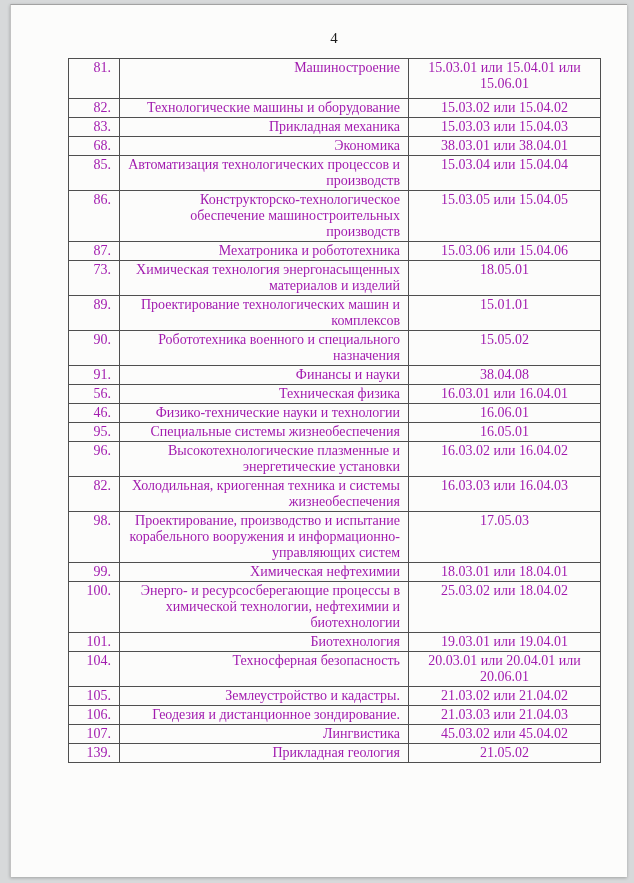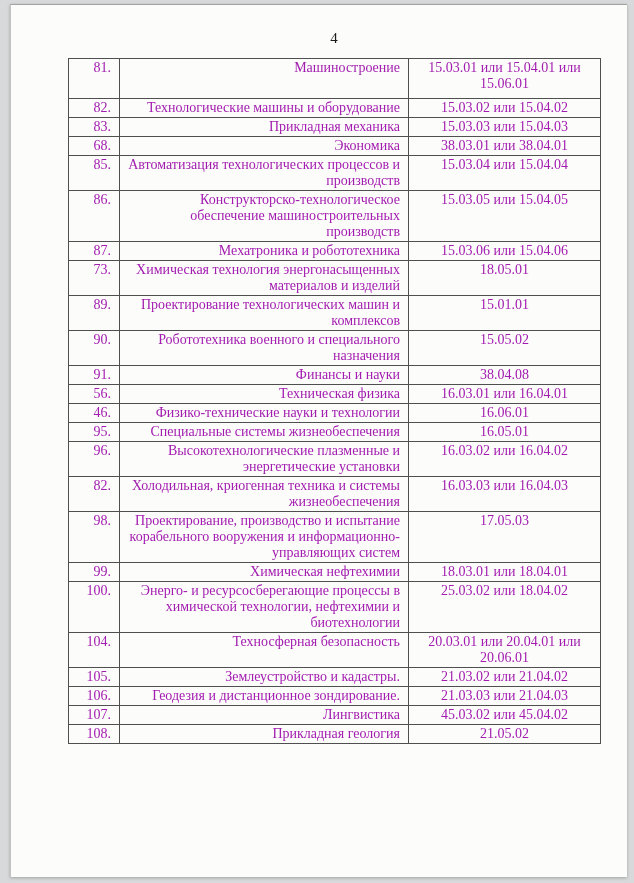--- a/index.html
+++ b/index.html
@@ -161,40 +161,45 @@
     <td class="col-num">99.</td>
     <td class="col-name">Химическая нефтехимии</td>
     <td class="col-code">18.03.01 или 18.04.01</td>
   </tr>
           <tr>
     <td class="col-num">100.</td>
     <td class="col-name">Энерго- и ресурсосберегающие процессы в химической технологии, нефтехимии и биотехнологии</td>
     <td class="col-code">25.03.02 или 18.04.02</td>
   </tr>
           <tr>
+    <td class="col-num">101.</td>
+    <td class="col-name">Биотехнология</td>
+    <td class="col-code">19.03.01 или 19.04.01</td>
+  </tr>
+          <tr>
     <td class="col-num">104.</td>
     <td class="col-name">Техносферная безопасность</td>
     <td class="col-code">20.03.01 или 20.04.01 или 20.06.01</td>
   </tr>
           <tr>
     <td class="col-num">105.</td>
     <td class="col-name">Землеустройство и кадастры.</td>
     <td class="col-code">21.03.02 или 21.04.02</td>
   </tr>
           <tr>
     <td class="col-num">106.</td>
     <td class="col-name">Геодезия и дистанционное зондирование.</td>
     <td class="col-code">21.03.03 или 21.04.03</td>
   </tr>
           <tr>
     <td class="col-num">107.</td>
     <td class="col-name">Лингвистика</td>
     <td class="col-code">45.03.02 или 45.04.02</td>
   </tr>
           <tr>
-    <td class="col-num">108.</td>
+    <td class="col-num">139.</td>
     <td class="col-name">Прикладная геология</td>
     <td class="col-code">21.05.02</td>
   </tr>
         </tbody>
     </table>
   </div>
 </div>
 
 </body></html>

